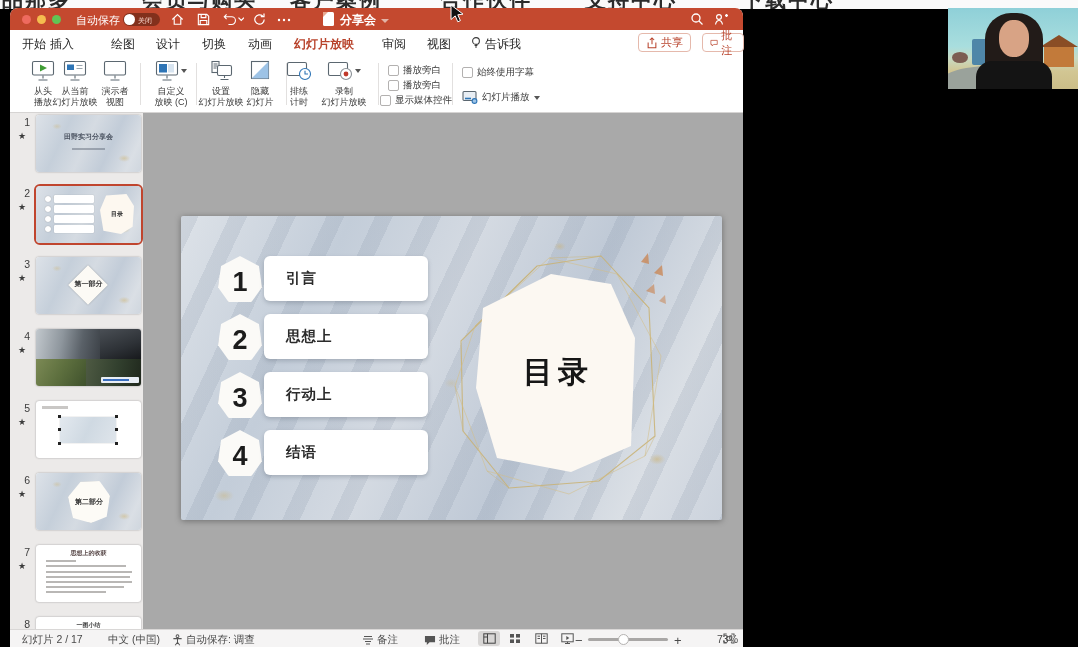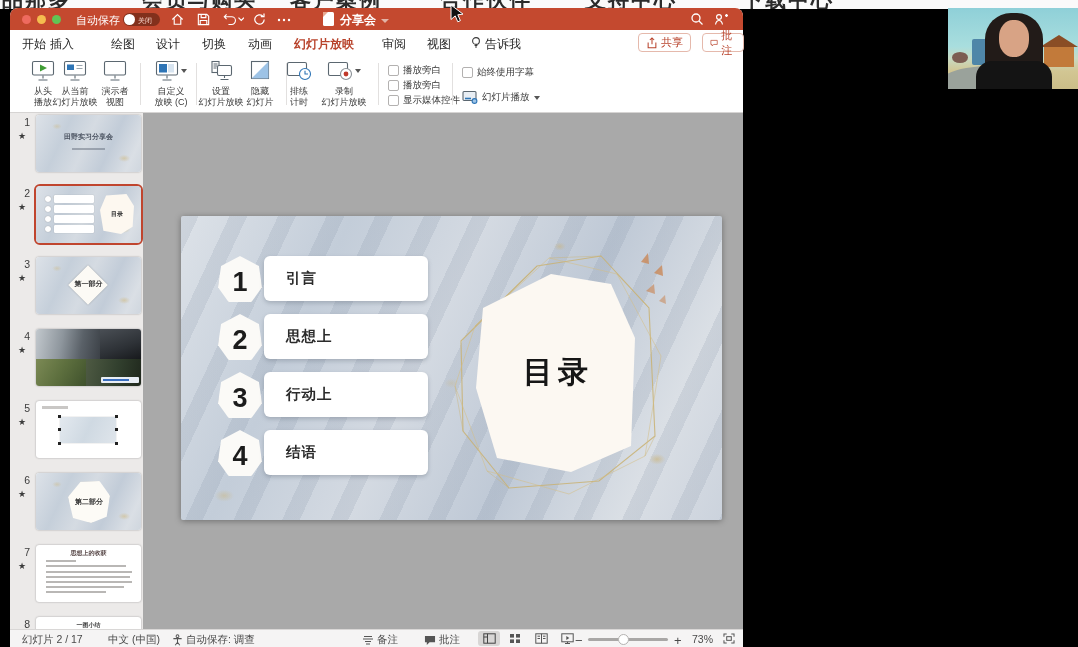--- a/index.html
+++ b/index.html
@@ -365,21 +365,21 @@
       <div class="rsep" style="left:368px"></div>
 
       <div class="cbrow" style="left:378px;top:8px">
         <span class="cb"></span>
         <span class="cblbl">播放旁白</span>
       </div>
       <div class="cbrow" style="left:378px;top:23px">
         <span class="cb"></span>
         <span class="cblbl">播放旁白</span>
       </div>
-      <div class="cbrow" style="left:378px;top:38px">
+      <div class="cbrow" style="left:370px;top:38px">
         <span class="cb"></span>
         <span class="cblbl">显示媒体控件</span>
       </div>
 
       <div class="rsep" style="left:442px"></div>
 
       <div class="cbrow" style="left:452px;top:10px">
         <span class="cb"></span>
         <span class="cblbl">始终使用字幕</span>
       </div>
@@ -607,21 +607,21 @@
             <rect x="0.8" y="0.8" width="11.4" height="8"></rect>
             <path d="M5.3 3l3 2-3 2z" fill="#555" stroke="none"></path>
             <path d="M6.5 8.8v1.4M4 10.5h5"></path>
           </svg>
       </span>
       <span class="sb-item" style="left:565px;font-size:13px">−</span>
       <span class="sb-track" style="left:578px">
         <span class="sb-knob" style="left:30px"></span>
       </span>
       <span class="sb-item" style="left:664px;font-size:13px">+</span>
-      <span class="sb-item" style="left:682px">73%</span>
+      <span class="sb-item" style="left:707px">73%</span>
       <span class="viewbtn" style="left:708px">
         <svg width="12" height="11" viewBox="0 0 13 12" fill="none" stroke="#555" stroke-width="1.1">
             <path d="M1 4V1h3M9 1h3v3M12 8v3H9M4 11H1V8"></path>
             <rect x="4" y="4" width="5" height="4"></rect>
           </svg>
       </span>
     </div>
   </div>
 
   <div class="webcam">

